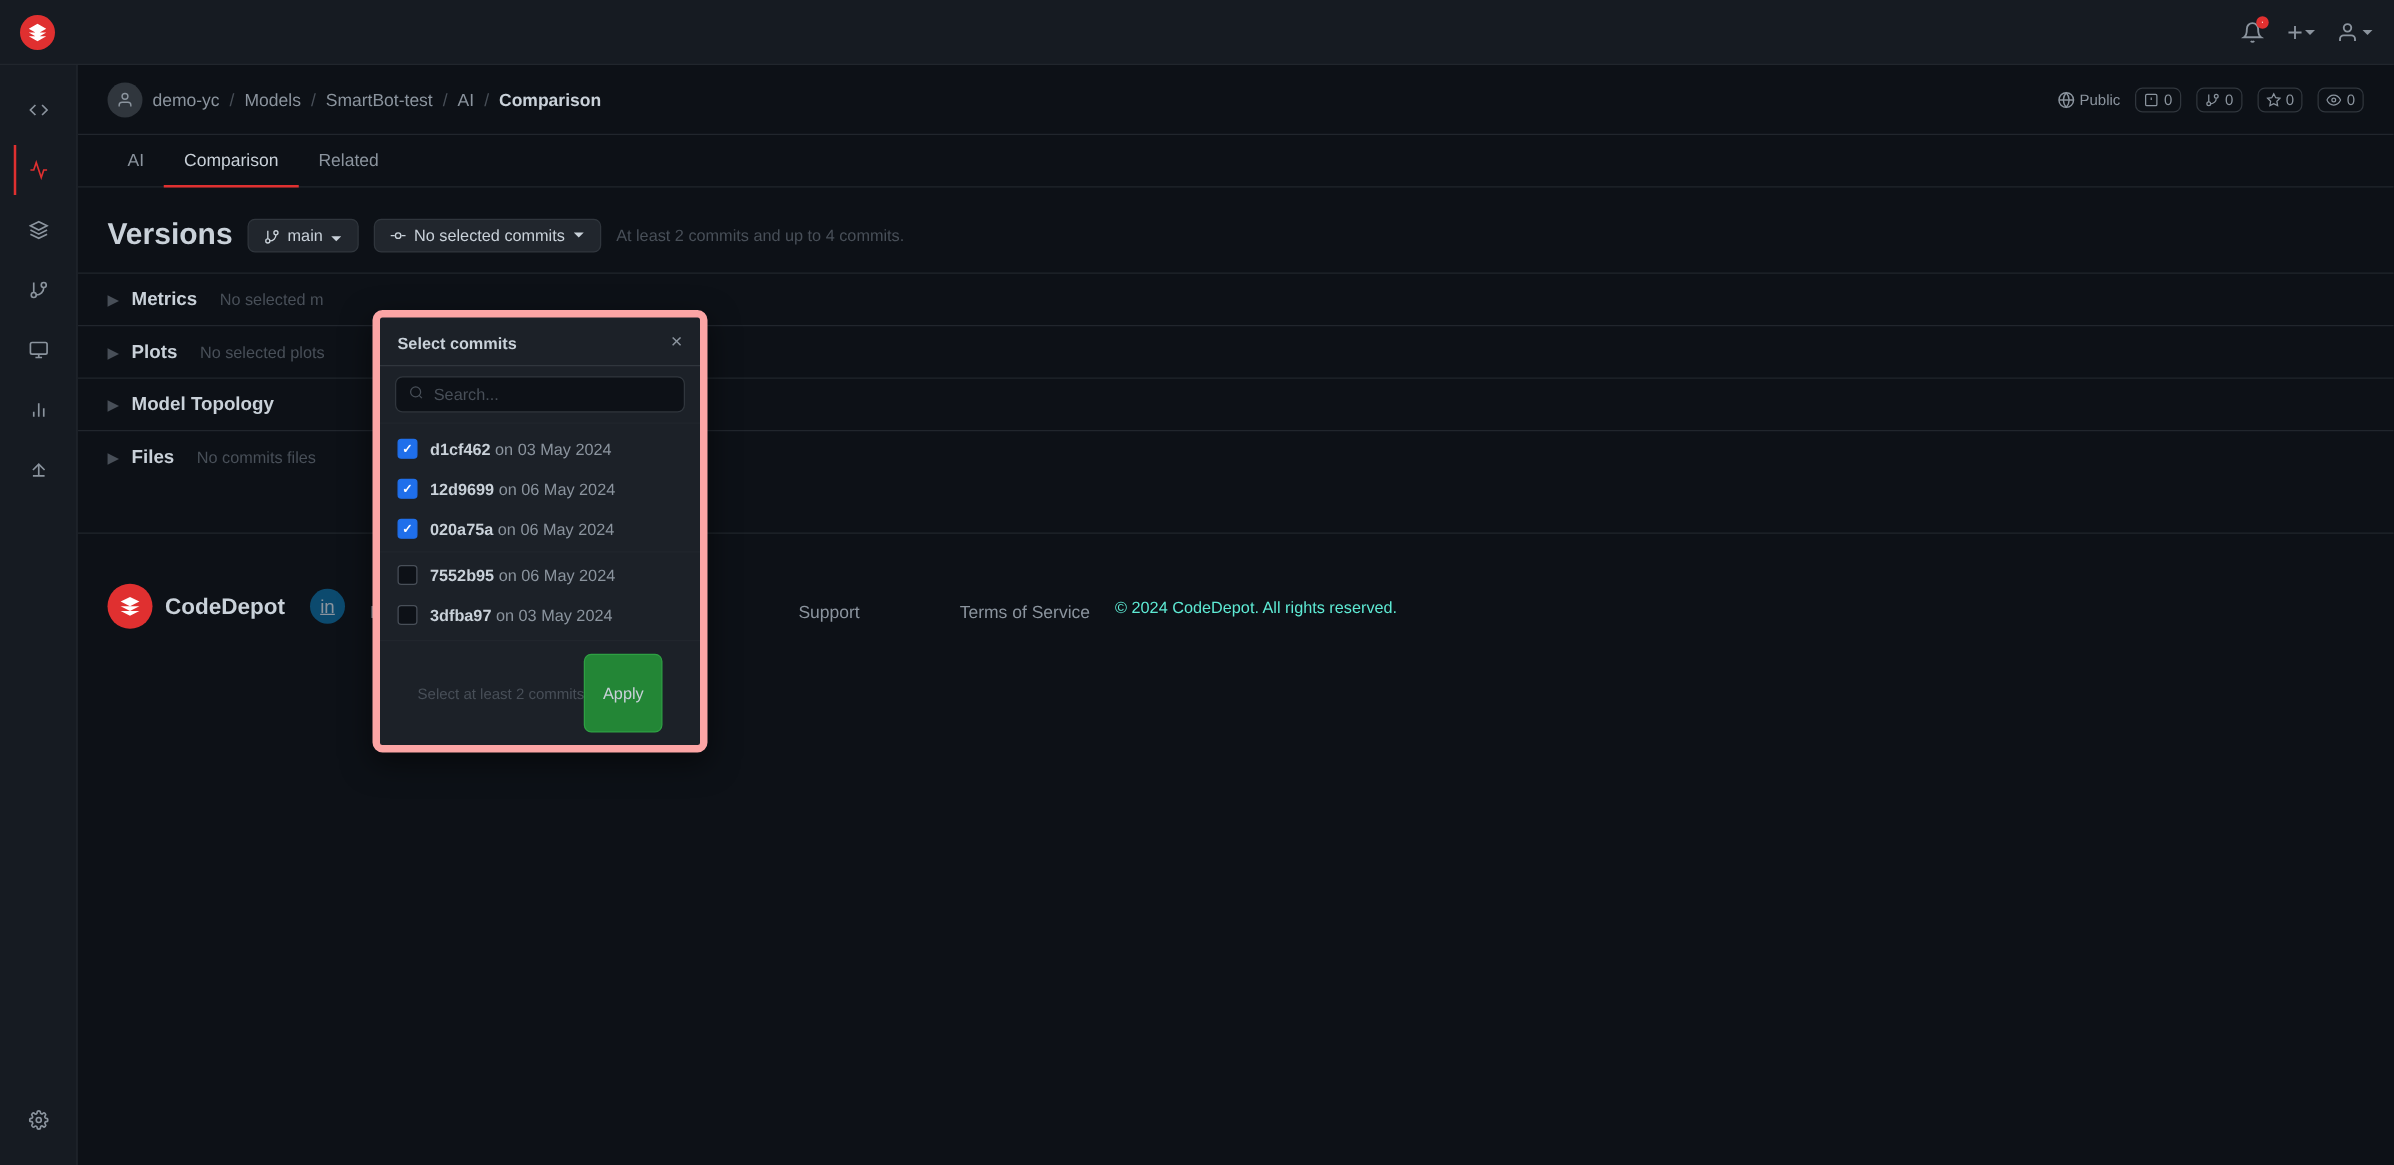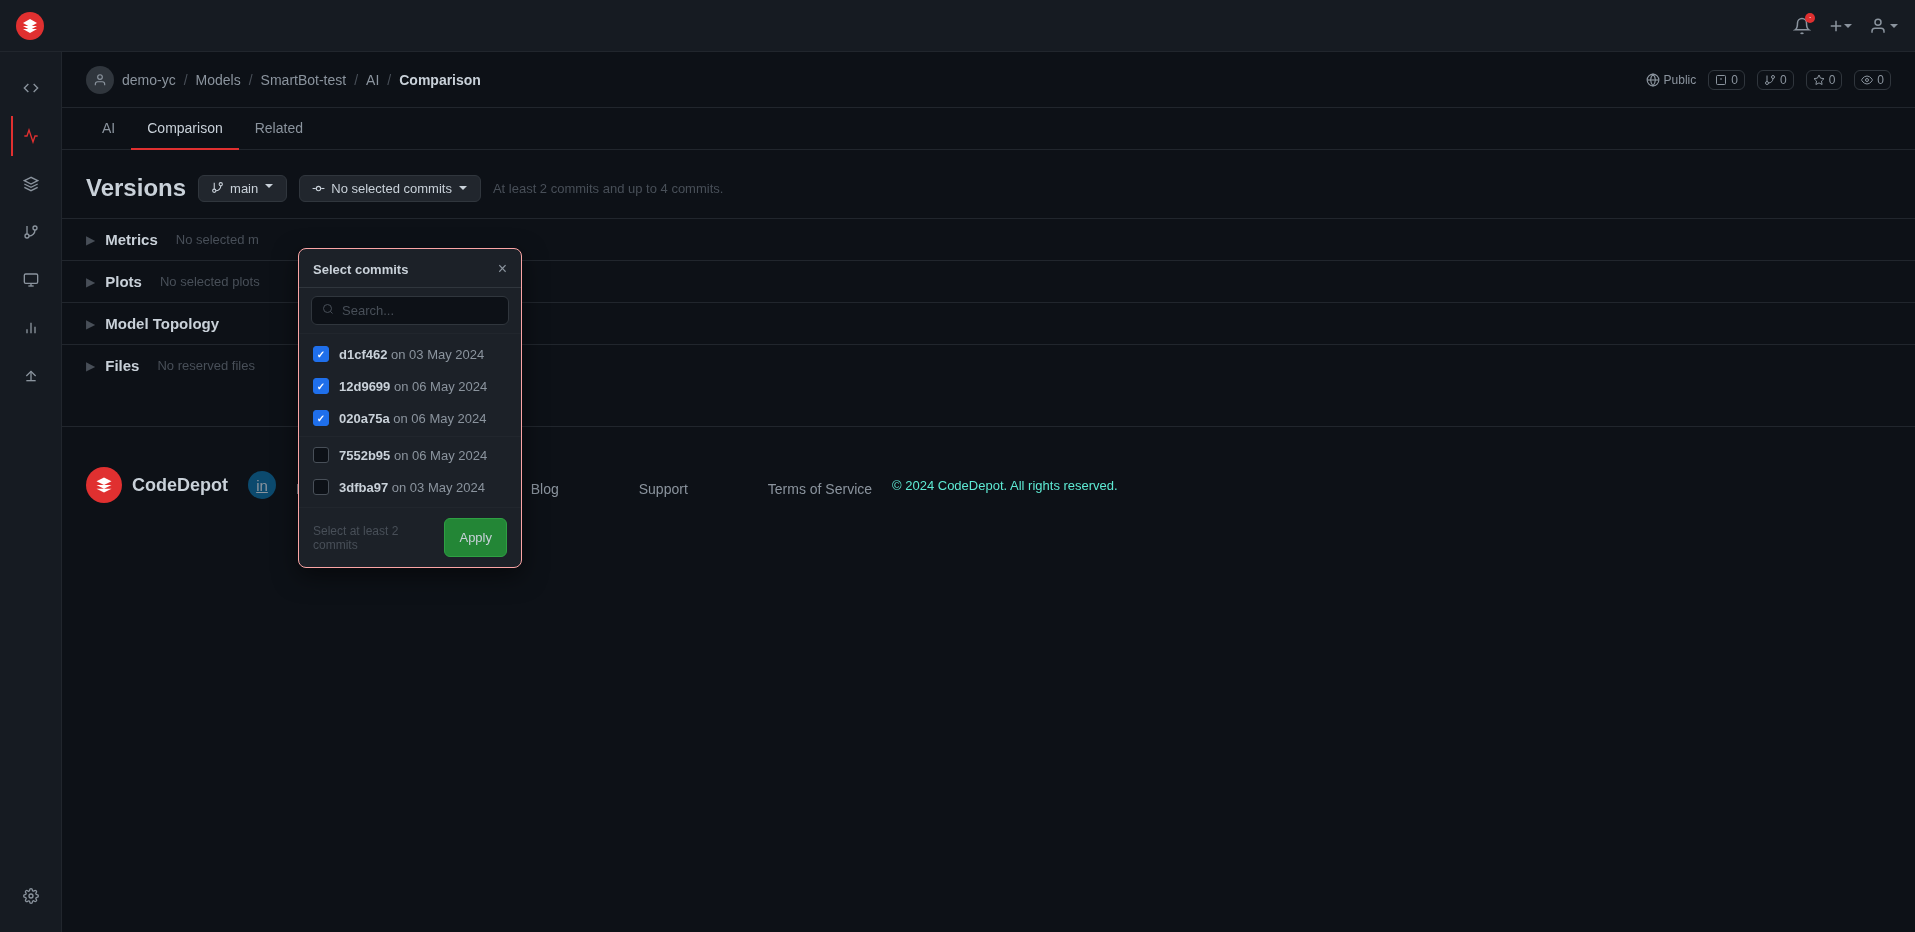--- a/index.html
+++ b/index.html
@@ -162,21 +162,21 @@
       align-items: center;
       gap: 12px;
       margin-bottom: 16px;
     }
     .versions-title {
       font-size: 24px;
       font-weight: 600;
       color: #c9d1d9;
     }
     .branch-btn {
-      display: flex; align-items: flex-start; gap: 6px;
+      display: flex; align-items: flex-end; gap: 6px;
       background: #21262d;
       border: 1px solid #30363d;
       border-radius: 6px;
       padding: 5px 12px;
       color: #c9d1d9;
       font-size: 13px;
       cursor: pointer;
     }
     .commits-btn {
       display: flex; align-items: center; gap: 6px;
@@ -214,23 +214,23 @@
     }
     .accordion-hint {
       font-size: 13px;
       color: #484f58;
       margin-left: 8px;
     }
     .dropdown-popup {
       position: absolute;
       top: 248px;
       left: 298px;
-      width: 224px;
+      width: 268px;
       background: #1c2128;
-      border: 1px solid #fca5a5;
+      border: 6px solid #fca5a5;
       border-radius: 8px;
       box-shadow: 0 8px 24px rgba(0,0,0,0.5);
       z-index: 300;
       overflow: hidden;
     }
     .dropdown-header {
       display: flex;
       align-items: center;
       justify-content: space-between;
       padding: 12px 14px 10px 14px;
@@ -317,21 +317,21 @@
       border-top: 1px solid #21262d;
     }
     .footer-hint {
       font-size: 12px;
       color: #484f58;
     }
     .apply-btn {
       background: #238636;
       border: 1px solid #2ea043;
       border-radius: 6px;
-      padding: 11px 14px;
+      padding: 23px 14px;
       color: #c9d1d9;
       font-size: 13px;
       cursor: pointer;
       font-weight: 500;
     }
 
     
     .page-footer {
       margin-top: 40px;
       padding: 40px 24px;
@@ -581,21 +581,21 @@
     <span class="accordion-title">Plots</span>
     <span class="accordion-hint">No selected plots</span>
   </div>
   <div class="accordion-section">
     <span class="accordion-chevron">▶</span>
     <span class="accordion-title">Model Topology</span>
   </div>
   <div class="accordion-section">
     <span class="accordion-chevron">▶</span>
     <span class="accordion-title">Files</span>
-    <span class="accordion-hint">No reserved files</span>
+    <span class="accordion-hint">No commits files</span>
   </div>
 
   <div class="page-footer">
     <div class="footer-brand">
       <div class="footer-logo">
         <svg width="18" height="18" viewBox="0 0 24 24" fill="white">
           <path d="M12 2L2 7l10 5 10-5-10-5zM2 17l10 5 10-5M2 12l10 5 10-5"></path>
         </svg>
       </div>
       <span class="footer-brand-name">CodeDepot</span>

